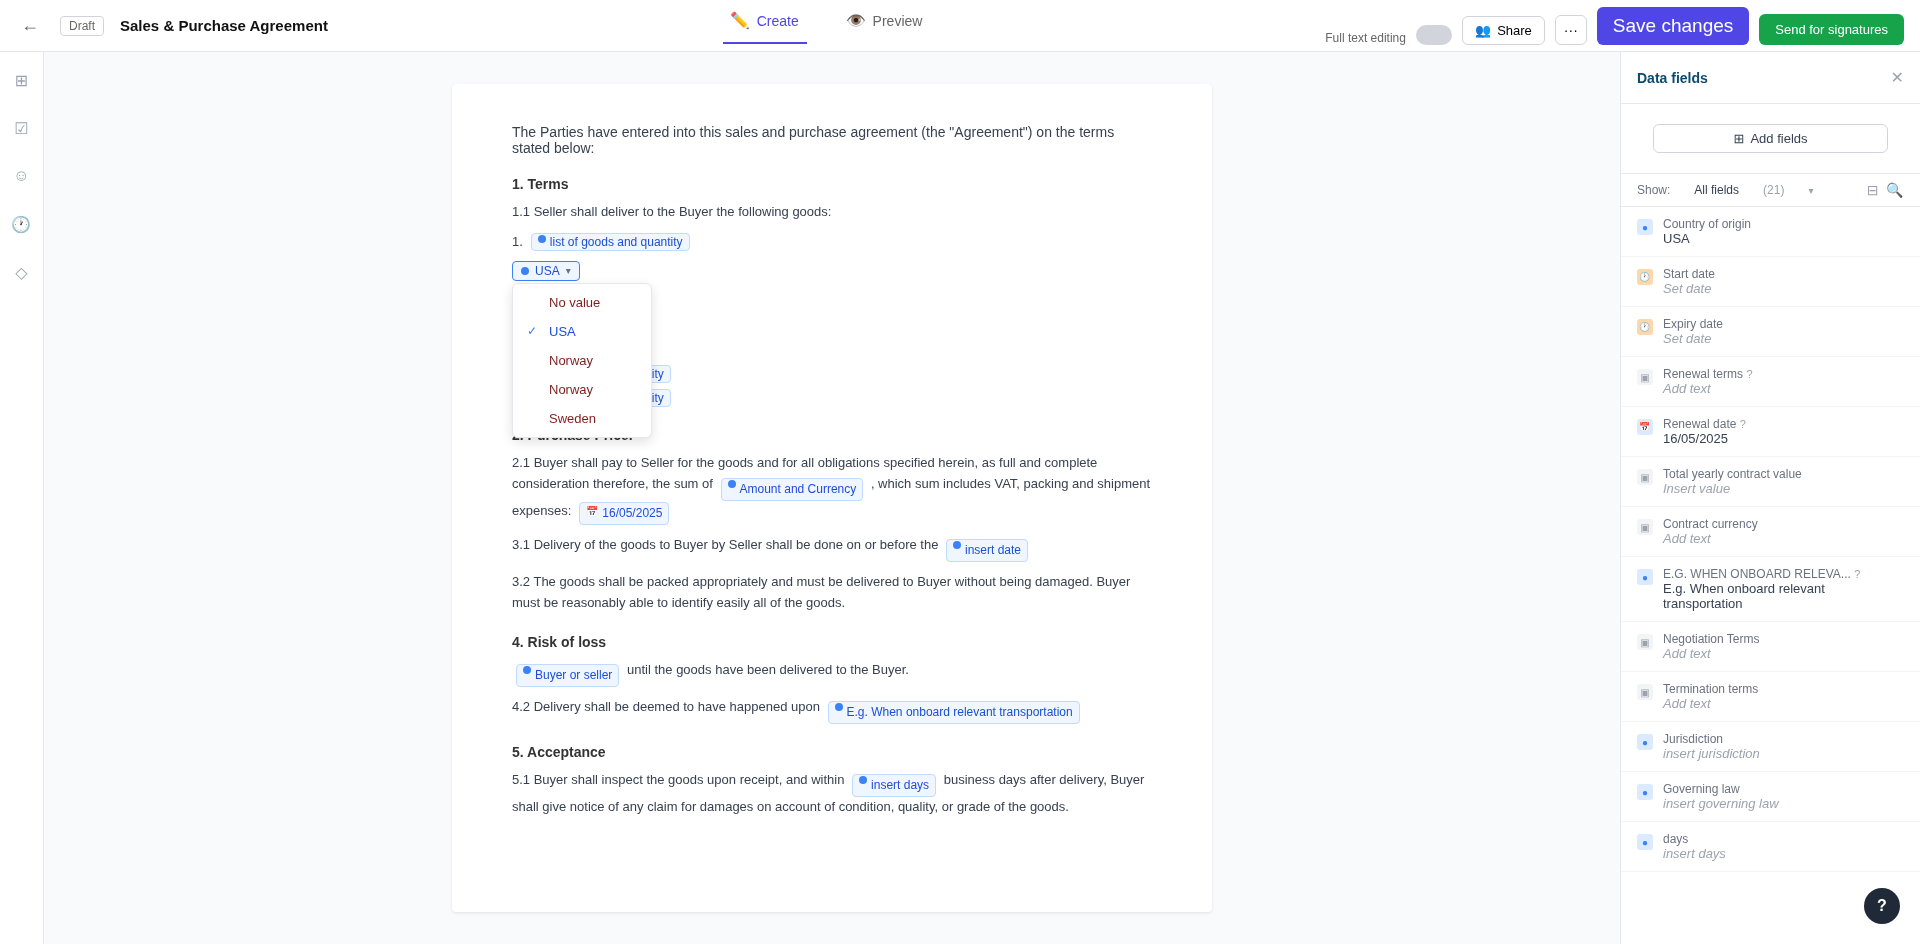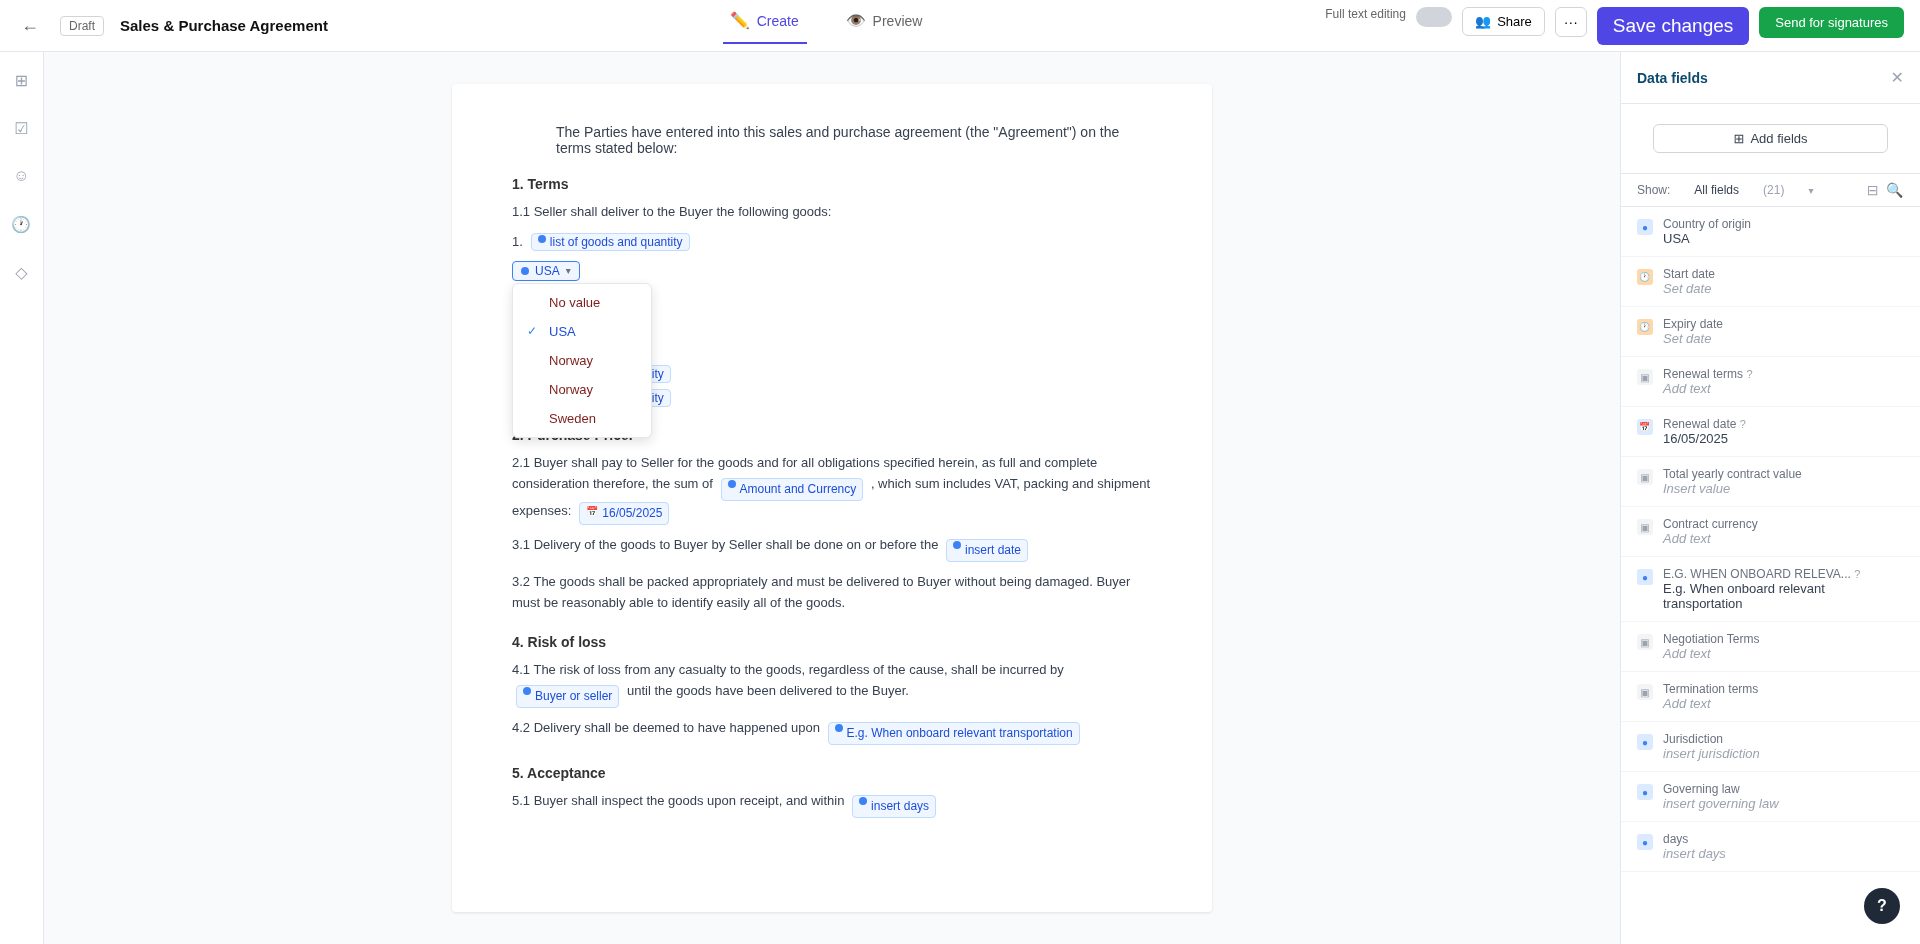--- a/index.html
+++ b/index.html
@@ -8,37 +8,37 @@
     
     .topbar { display: flex; align-items: center; height: 52px; border-bottom: 1px solid #e5e7eb; padding: 0 16px; gap: 16px; flex-shrink: 0; }
     .back-btn { width: 28px; height: 28px; border: none; background: none; cursor: pointer; display: flex; align-items: center; justify-content: center; color: #666; font-size: 18px; }
     .draft-badge { font-size: 12px; color: #666; border: 1px solid #d1d5db; border-radius: 4px; padding: 2px 8px; }
     .doc-title { font-size: 15px; font-weight: 600; color: #111; }
     .topbar-center { flex: 1; display: flex; align-items: center; justify-content: center; gap: 32px; }
     .tab-btn { display: flex; align-items: center; gap: 6px; font-size: 14px; color: #666; padding: 4px 8px; cursor: pointer; border: none; background: none; position: relative; padding-bottom: 14px; }
     .tab-btn.active { color: #4f46e5; font-weight: 500; }
     .tab-btn.active::after { content: ''; position: absolute; bottom: 0; left: 0; right: 0; height: 2px; background: #4f46e5; }
     .tab-icon { font-size: 16px; }
-    .topbar-right { display: flex; align-items: flex-start; gap: 10px; }
+    .topbar-right { display: flex; align-items: flex-end; gap: 10px; }
     .full-text-label { font-size: 12px; color: #666; }
     .toggle { width: 36px; height: 20px; background: #d1d5db; border-radius: 10px; position: relative; cursor: pointer; }
     .share-btn { display: flex; align-items: center; gap: 6px; font-size: 13px; border: 1px solid #d1d5db; border-radius: 6px; padding: 6px 12px; cursor: pointer; background: #fff; }
     .more-btn { border: 1px solid #d1d5db; border-radius: 6px; padding: 6px 8px; cursor: pointer; background: #fff; font-size: 14px; }
     .save-btn { background: #4f46e5; color: #fff; border: none; border-radius: 6px; padding: 8px 16px; font-size: 19px; font-weight: 500; cursor: pointer; }
     .send-btn { background: #16a34a; color: #fff; border: none; border-radius: 6px; padding: 8px 16px; font-size: 13px; font-weight: 500; cursor: pointer; }
 
     
     .main { display: flex; flex: 1; overflow: hidden; }
 
     
     .doc-area { flex: 1; overflow-y: auto; background: #f9fafb; display: flex; justify-content: center; padding: 32px 16px; }
     .doc-content { background: #fff; width: 760px; min-height: 800px; padding: 40px 60px; box-shadow: 0 1px 3px rgba(0,0,0,0.1); border-radius: 4px; position: relative; }
 
     
-    .doc-intro { font-size: 14px; color: #374151; margin-bottom: 20px; margin-left: 44px; }
+    .doc-intro { font-size: 14px; color: #374151; margin-bottom: 20px; }
     .section-title { font-size: 14px; font-weight: 700; margin-bottom: 10px; margin-top: 20px; }
     .section-text { font-size: 13px; color: #374151; line-height: 1.6; margin-bottom: 10px; }
 
     
     .field-chip { display: inline-flex; align-items: flex-start; gap: 4px; background: #eff6ff; border: 1px solid #bfdbfe; border-radius: 4px; padding: 1px 6px; font-size: 12px; color: #1d4ed8; cursor: pointer; }
     .field-chip-dot { width: 8px; height: 8px; border-radius: 50%; background: #3b82f6; display: inline-block; }
     .field-chip-cal { font-size: 10px; }
 
     
     .country-dropdown-container { position: relative; display: inline-block; margin: 4px 0; }
@@ -210,21 +210,20 @@
         <span>3.1 Delivery of the goods to Buyer by Seller shall be done on or before the</span>
         <span class="field-chip" style="margin-left: 4px;">
           <span class="field-chip-dot"></span>
           <span>insert date</span>
         </span>
       </p>
       <p class="section-text">3.2 The goods shall be packed appropriately and must be delivered to Buyer without being damaged. Buyer must be reasonably able to identify easily all of the goods.</p>
 
       <p class="section-title">4. Risk of loss</p>
       <p class="section-text">
-        <span>4.1 The risk of loss from any casualty to the goods, regardless of the cause, shall be incurred by</span>
         <span class="field-chip" style="margin: 0 4px;">
           <span class="field-chip-dot"></span>
           <span>Buyer or seller</span>
         </span>
         <span>until the goods have been delivered to the Buyer.</span>
       </p>
       <p class="section-text">
         <span>4.2 Delivery shall be deemed to have happened upon</span>
         <span class="field-chip" style="margin-left: 4px;">
           <span class="field-chip-dot"></span>
@@ -232,20 +231,21 @@
         </span>
       </p>
 
       <p class="section-title">5. Acceptance</p>
       <p class="section-text">
         <span>5.1 Buyer shall inspect the goods upon receipt, and within</span>
         <span class="field-chip" style="margin: 0 4px;">
           <span class="field-chip-dot"></span>
           <span>insert days</span>
         </span>
+        <span>business days after delivery, Buyer shall give notice of any claim for damages on account of condition, quality, or grade of the goods.</span>
       </p>
 
     </div>
   </div>
 
   <div class="sidebar">
     <div class="sidebar-header">
       <span class="sidebar-title">Data fields</span>
       <button class="sidebar-close">✕</button>
     </div>

